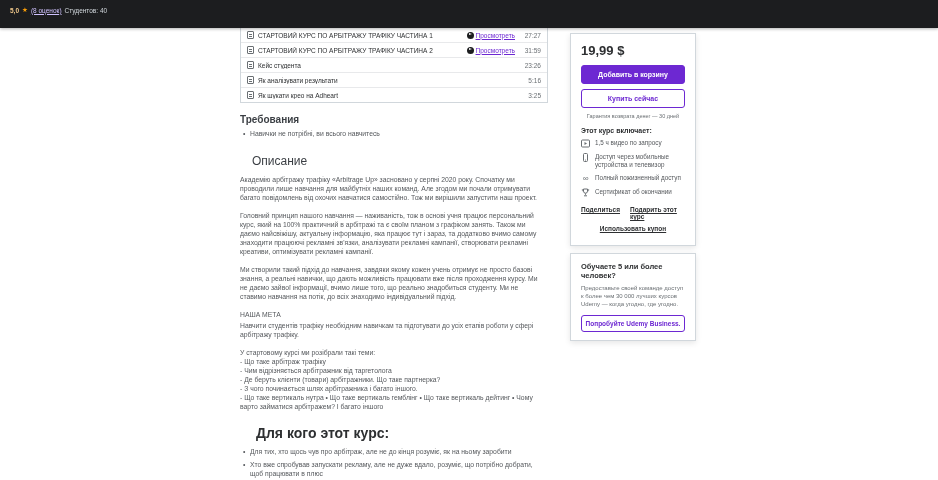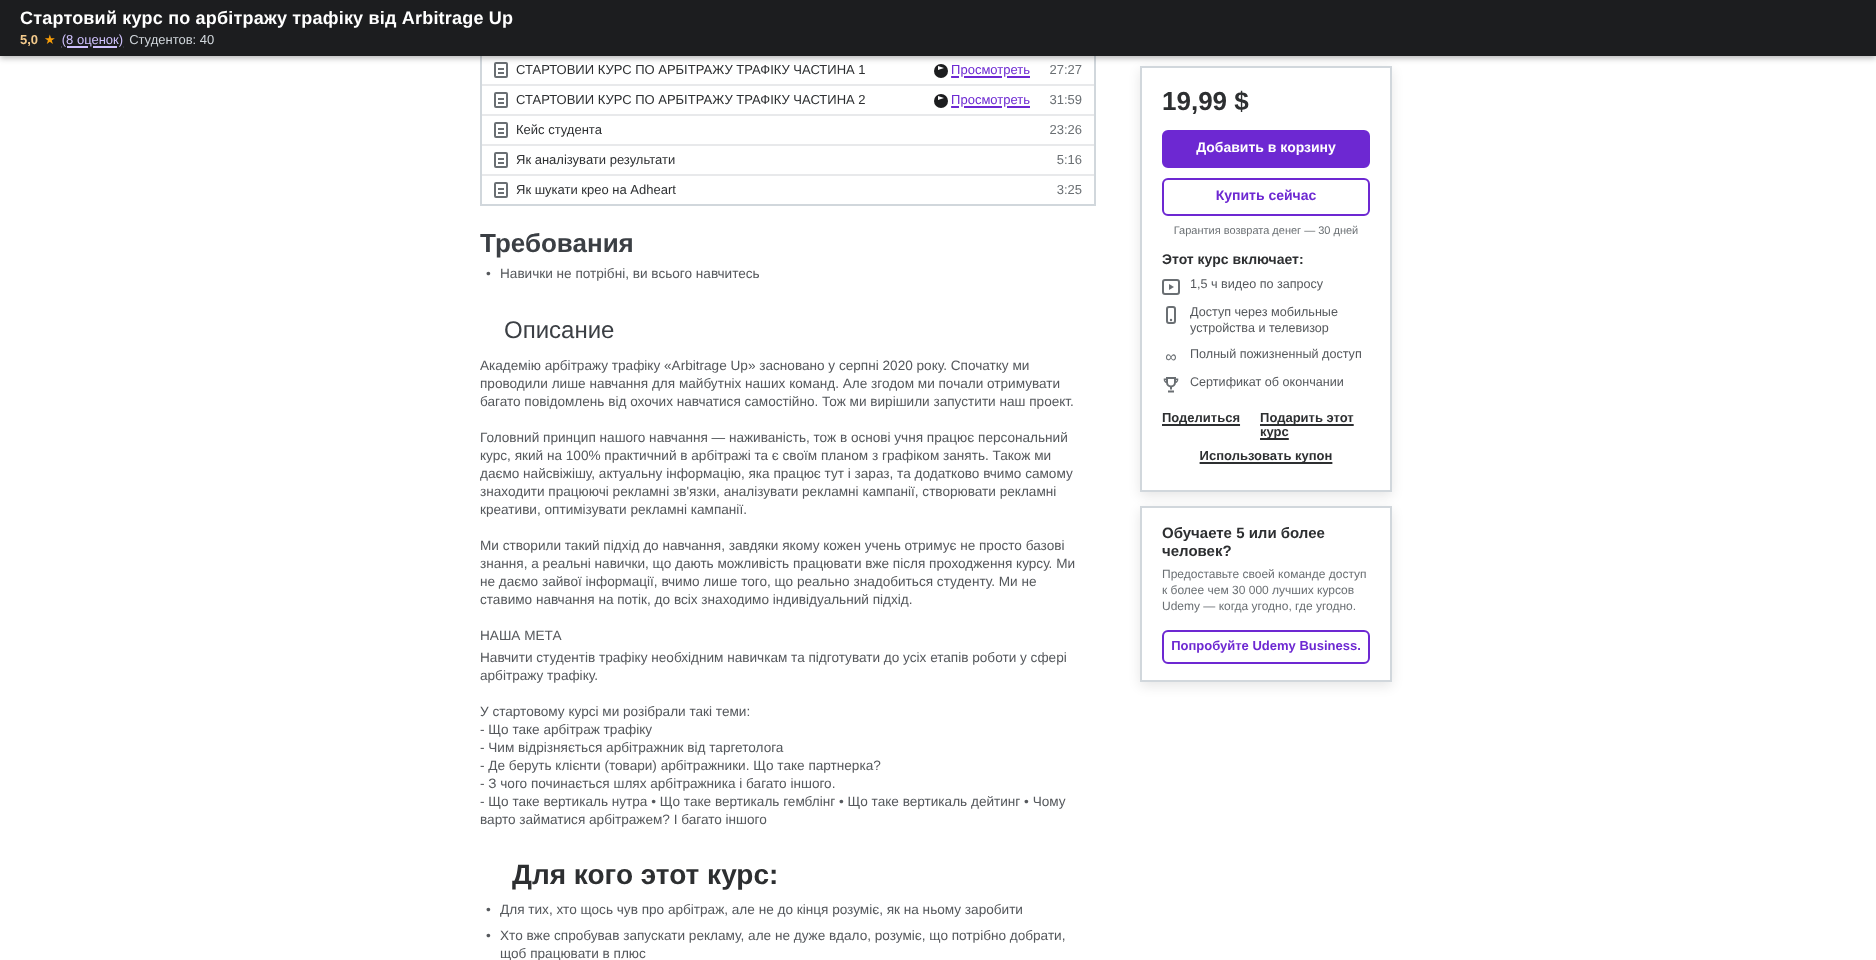--- a/index.html
+++ b/index.html
@@ -83,21 +83,20 @@
     padding:8px 10px; margin-top:7px; }
   .b2b-h { font-size:7.5px; font-weight:bold; margin-bottom:4px; color:#2d2f31; }
   .b2b-body { font-size:6px; line-height:8px; color:#6a6f73; margin-bottom:7px; }
   .btn-b2b { background:#fff; color:#6d28d2; border:1px solid #6d28d2; border-radius:3px;
     font-size:6.5px; font-weight:bold; text-align:center; padding:4px 0; cursor:pointer; }
 </style>
 </head>
 <body>
 
 <div class="topbar">
-  <div class="topbar-title">Стартовий курс по арбітражу трафіку від Arbitrage Up</div>
   <div class="topbar-meta">
     <span class="rating-num">5,0</span>
     <span class="star">★</span>
     <span class="ratings-link">(8 оценок)</span>
     <span>Студентов: 40</span>
   </div>
 </div>
 
 <div class="main">
 
@@ -130,21 +129,21 @@
       <span class="cur-title">Як аналізувати результати</span>
       <span class="duration">5:16</span>
     </div>
     <div class="cur-row">
       <span class="doc-icon"></span>
       <span class="cur-title">Як шукати крео на Adheart</span>
       <span class="duration">3:25</span>
     </div>
   </div>
 
-  <div class="req-h sec-h" style="font-weight:bold;font-size:13px;">Требования</div>
+  <div class="req-h sec-h" style="font-weight:bold;font-size:10px;">Требования</div>
   <ul class="req-list">
     <li>Навички не потрібні, ви всього навчитесь</li>
   </ul>
 
   <div class="desc-h">Описание</div>
   <div class="para">Академію арбітражу трафіку «Arbitrage Up» засновано у серпні 2020 року. Спочатку ми проводили лише навчання для майбутніх наших команд. Але згодом ми почали отримувати багато повідомлень від охочих навчатися самостійно. Тож ми вирішили запустити наш проект.</div>
   <div class="para">Головний принцип нашого навчання — наживаність, тож в основі учня працює персональний курс, який на 100% практичний в арбітражі та є своїм планом з графіком занять. Також ми даємо найсвіжішу, актуальну інформацію, яка працює тут і зараз, та додатково вчимо самому знаходити працюючі рекламні зв'язки, аналізувати рекламні кампанії, створювати рекламні креативи, оптимізувати рекламні кампанії.</div>
   <div class="para">Ми створили такий підхід до навчання, завдяки якому кожен учень отримує не просто базові знання, а реальні навички, що дають можливість працювати вже після проходження курсу. Ми не даємо зайвої інформації, вчимо лише того, що реально знадобиться студенту. Ми не ставимо навчання на потік, до всіх знаходимо індивідуальний підхід.</div>
   <div class="goal">НАША МЕТА</div>
   <div class="para">Навчити студентів трафіку необхідним навичкам та підготувати до усіх етапів роботи у сфері арбітражу трафіку.</div>

